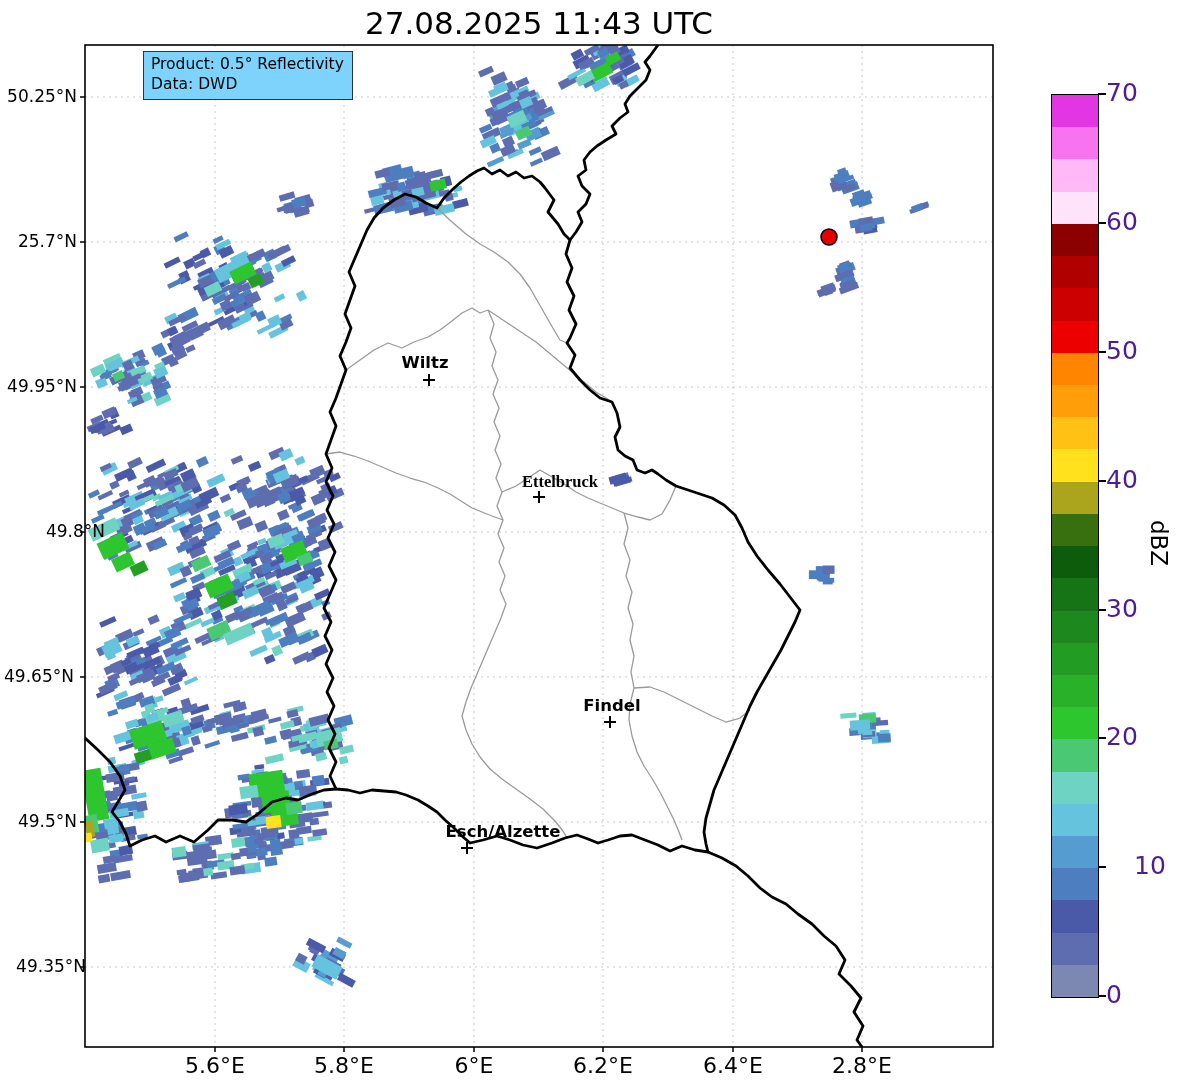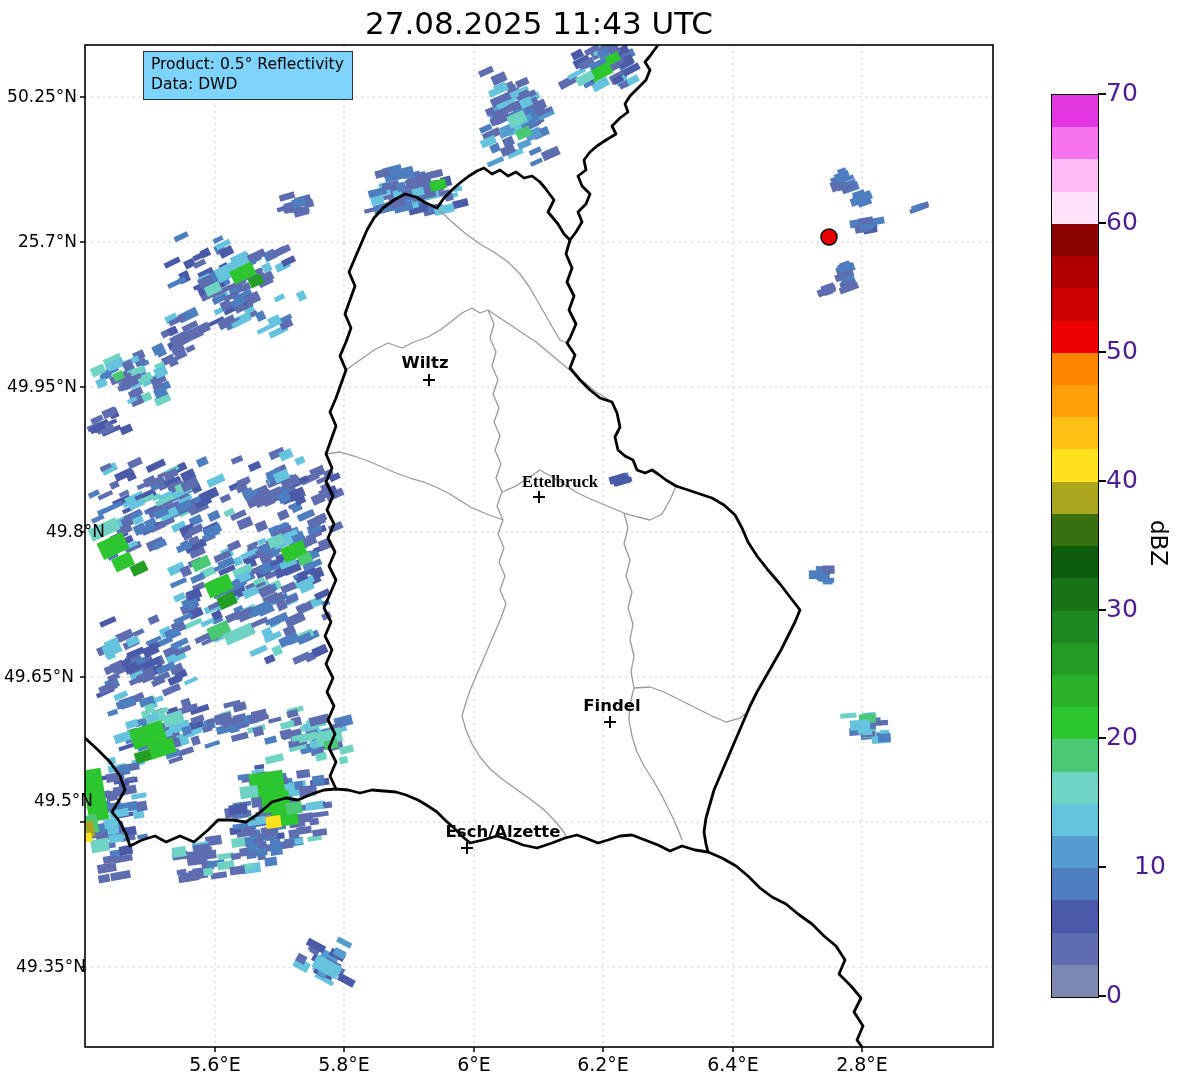--- a/index.html
+++ b/index.html
@@ -4,21 +4,21 @@
 <style>
   html,body{margin:0;padding:0;background:#fff;width:1184px;height:1081px;overflow:hidden;
     font-family:"DejaVu Sans","Liberation Sans",sans-serif;}
   #stage{position:relative;width:1184px;height:1081px;background:#fff;}
   #map-svg{position:absolute;left:0;top:0;}
   .title{position:absolute;left:85px;top:5px;width:908px;text-align:center;
     font-size:31px;color:#000;white-space:nowrap;}
   .infobox{position:absolute;left:95px;top:51px;background:#7dd3fc;border:1.4px solid #333;
     padding:2px 8px 4px 7px;font-size:15.5px;line-height:1.32;color:#000;z-index:5;margin-left:48px;}
   .ytick{position:absolute;width:76px;text-align:right;font-size:17px;color:#000;}
-  .xtick{position:absolute;text-align:center;font-size:19px;color:#000;transform:translateX(-50%);}
+  .xtick{position:absolute;text-align:center;font-size:22px;color:#000;transform:translateX(-50%);}
   .citylabel{position:absolute;transform:translate(-50%,-50%);font-size:16.5px;font-weight:bold;
     color:#000;white-space:nowrap;z-index:4;}
   .cbar{position:absolute;left:1051px;top:94px;width:46px;height:902px;border:1.3px solid #000;
     display:flex;flex-direction:column;}
   .cbar-seg{width:100%;flex:1 1 auto;}
   .cbar-ticklabel{position:absolute;left:1106px;font-size:25px;color:#4c1d95;transform:translateY(-54%);}
   .cbar-tickmark{position:absolute;width:8px;height:2px;background:#000;left:1098px;}
   .cbar-label{position:absolute;left:1159px;top:543px;font-size:23px;color:#000;
     transform:translate(-50%,-50%) rotate(90deg);white-space:nowrap;}
 </style>
@@ -1393,21 +1393,21 @@
     <div>Product: 0.5° Reflectivity</div>
     <div>Data: DWD</div>
   </div>
 
   <div id="ylabels">
       <div class="ytick" style="left: 1px; top: 86px;">50.25°N</div>
       <div class="ytick" style="left: 1px; top: 231px;">25.7°N</div>
       <div class="ytick" style="left: 1px; top: 376px;">49.95°N</div>
       <div class="ytick" style="left: 1px; top: 521px; margin-left: 28px;">49.8°N</div>
       <div class="ytick" style="left: 1px; top: 666px; text-align: center;">49.65°N</div>
-      <div class="ytick" style="left: 1px; top: 790px; padding-left: 16px;">49.5°N</div>
+      <div class="ytick" style="left: 1px; top: 811px;">49.5°N</div>
       <div class="ytick" style="left: 1px; top: 956px; margin-left: 9px;">49.35°N</div>
     </div>
   <div id="xlabels">
       <div class="xtick" style="left: 215px; top: 1053px;">5.6°E</div>
       <div class="xtick" style="left: 344px; top: 1053px;">5.8°E</div>
       <div class="xtick" style="left: 474px; top: 1053px;">6°E</div>
       <div class="xtick" style="left: 603px; top: 1053px;">6.2°E</div>
       <div class="xtick" style="left: 733px; top: 1053px;">6.4°E</div>
       <div class="xtick" style="left: 862px; top: 1053px;">2.8°E</div>
     </div>

